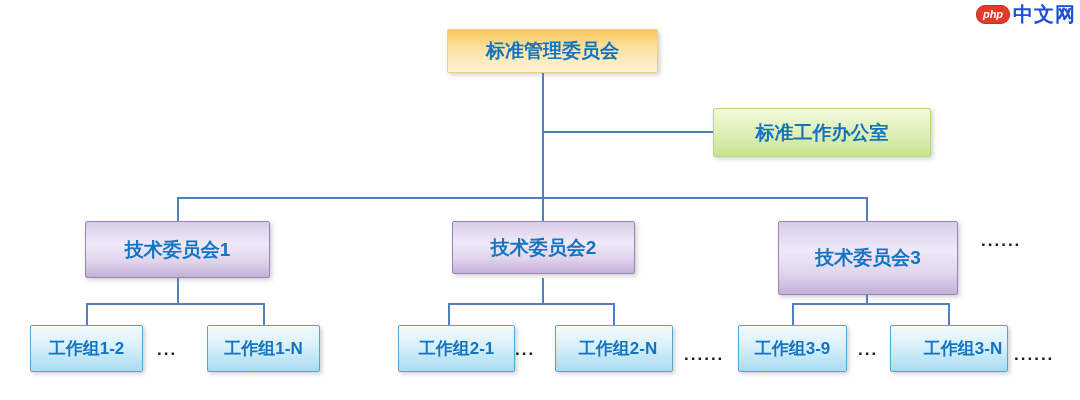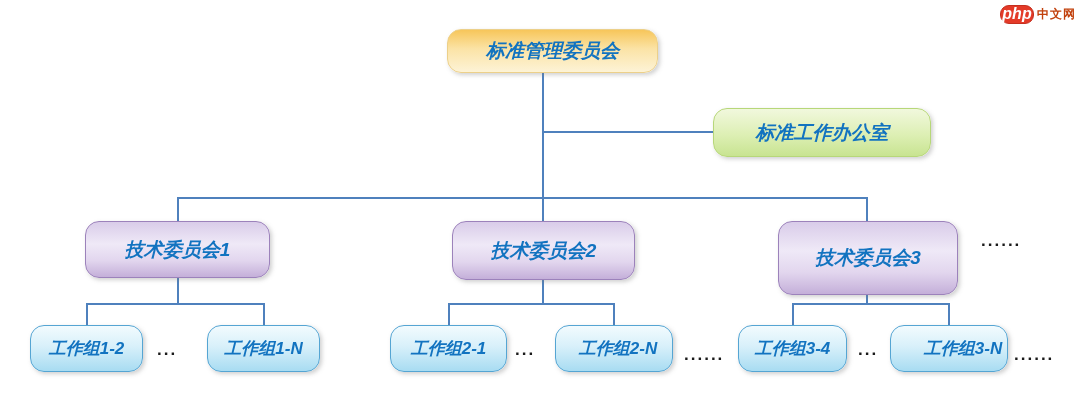--- a/index.html
+++ b/index.html
@@ -12,24 +12,23 @@
   }
   
   .line{position:absolute;background:#4f81bd;}
   
   .node{
     position:absolute;
     display:flex;align-items:center;justify-content:center;
     font-weight:bold;
     color:#1273c0;
     box-sizing:border-box;
-    border-radius:14px;
+    border-radius:2px;
     box-shadow:2px 2px 4px rgba(120,120,120,.35);
     white-space:nowrap;
-    font-style:italic;
   }
   .node-root{
     background:linear-gradient(to bottom,#f7c65a 0%,#fbe3a6 45%,#fdf3d6 100%);
     border:1px solid #ecd08a;
     font-size:19px;
   }
   .node-office{
     background:linear-gradient(to bottom,#f1f8dd 0%,#ddefb4 55%,#c8e491 100%);
     border:1px solid #b7d779;
     font-size:19px;
@@ -57,29 +56,29 @@
   .logo{
     position:absolute;top:4px;right:4px;
     display:flex;align-items:center;gap:3px;
     height:20px;
   }
   .logo-badge{
     display:inline-flex;align-items:center;justify-content:center;
     background:#e43a28;
     color:#ffffff;
     font-weight:bold;font-style:italic;
-    font-size:16px;
+    font-size:11px;
     width:32px;height:17px;
     border-radius:9px;
     border:1px solid #c42f1f;
   }
   .logo-site{
-    color:#c2410c;
+    color:#1d4ed8;
     font-weight:bold;
-    font-size:12px;
+    font-size:20px;
     letter-spacing:1px;
     text-shadow:0 0 1px #ffffff;
   }
 </style>
 </head>
 <body>
 
 <div class="canvas">
 
   <div class="line" style="left:542px;top:73px;width:2px;height:148px;"></div>
@@ -107,47 +106,47 @@
     <span>标准管理委员会</span>
   </div>
 
   <div class="node node-office" style="left:713px;top:108px;width:218px;height:49px;justify-content:center;">
     <span>标准工作办公室</span>
   </div>
 
   <div class="node node-committee" style="left:85px;top:221px;width:185px;height:57px;">
     <span>技术委员会1</span>
   </div>
-  <div class="node node-committee" style="left:452px;top:221px;width:183px;height:59px;">
+  <div class="node node-committee" style="left:452px;top:221px;width:183px;height:53px;">
     <span>技术委员会2</span>
   </div>
   <div class="node node-committee" style="left:778px;top:221px;width:180px;height:74px;">
     <span>技术委员会3</span>
   </div>
   <div class="dots" style="left:981px;top:232px;">......</div>
 
   <div class="node node-workgroup" style="left:30px;top:325px;width:113px;height:47px;">
     <span>工作组1-2</span>
   </div>
   <div class="dots" style="left:157px;top:341px;">...</div>
   <div class="node node-workgroup" style="left:207px;top:325px;width:113px;height:47px;text-align:center;">
     <span>工作组1-N</span>
   </div>
 
-  <div class="node node-workgroup" style="left:390px;top:325px;width:117px;height:47px;">
+  <div class="node node-workgroup" style="left:398px;top:325px;width:117px;height:47px;">
     <span>工作组2-1</span>
   </div>
   <div class="dots" style="left:515px;top:341px;">...</div>
   <div class="node node-workgroup" style="left:555px;top:325px;width:118px;height:47px;padding-left:8px;">
     <span>工作组2-N</span>
   </div>
   <div class="dots" style="left:684px;top:346px;">......</div>
 
   <div class="node node-workgroup" style="left:738px;top:325px;width:109px;height:47px;">
-    <span>工作组3-4</span>
+    <span>工作组3-9</span>
   </div>
   <div class="dots" style="left:858px;top:341px;">...</div>
   <div class="node node-workgroup" style="left:890px;top:325px;width:118px;height:47px;padding-left:28px;">
     <span>工作组3-N</span>
   </div>
   <div class="dots" style="left:1014px;top:346px;">......</div>
 
   <div class="logo">
     <span class="logo-badge">php</span>
     <span class="logo-site">中文网</span>

